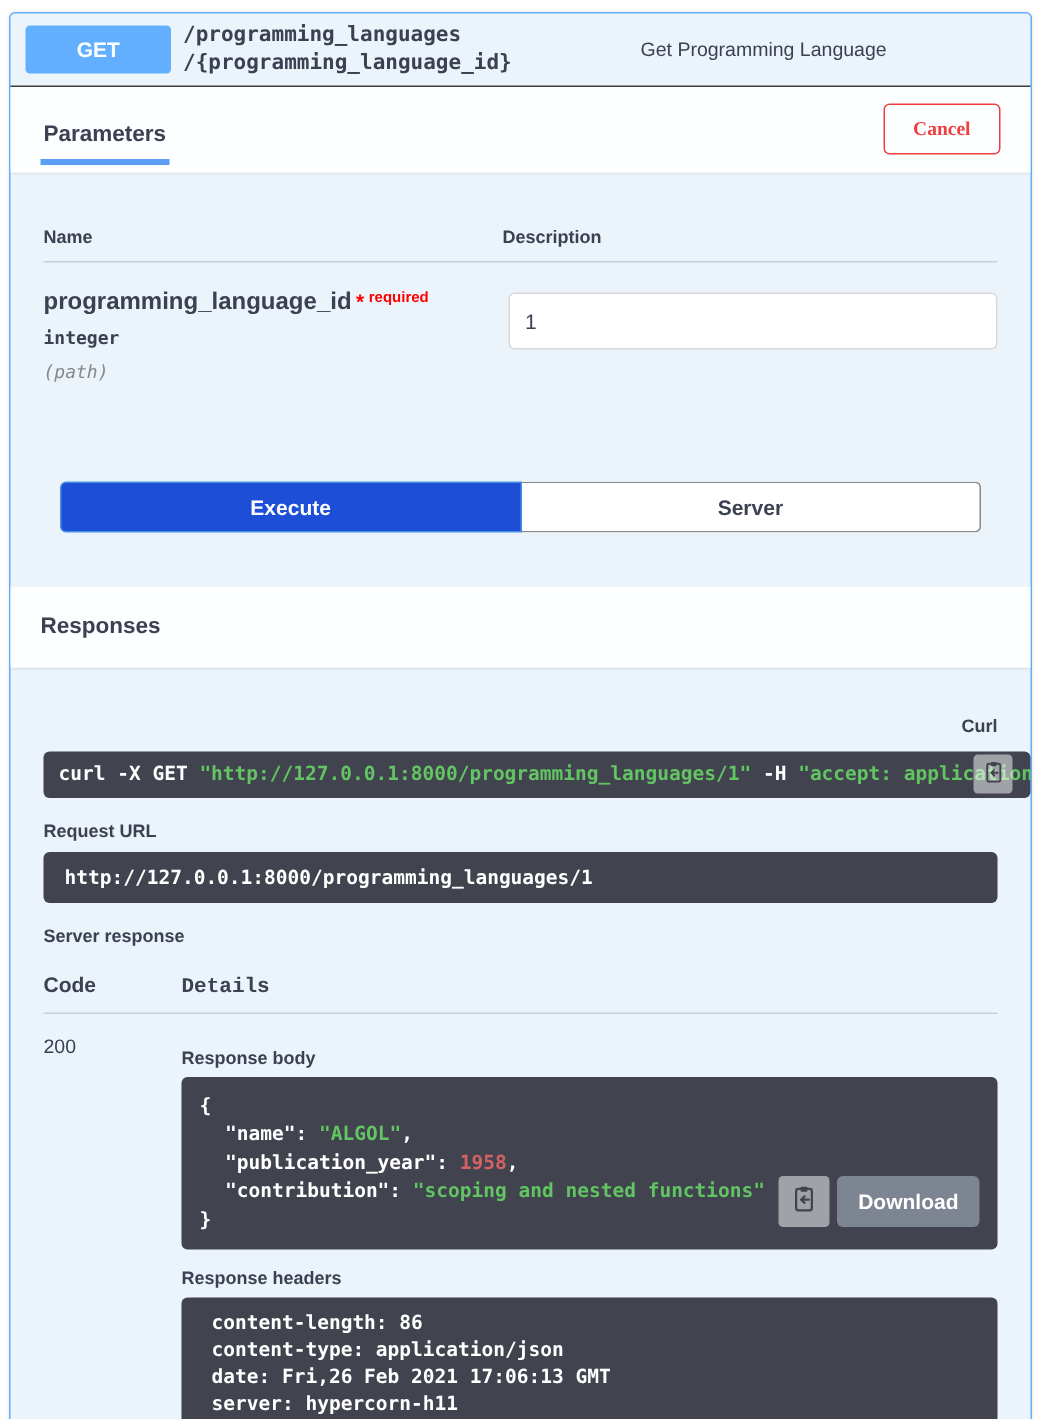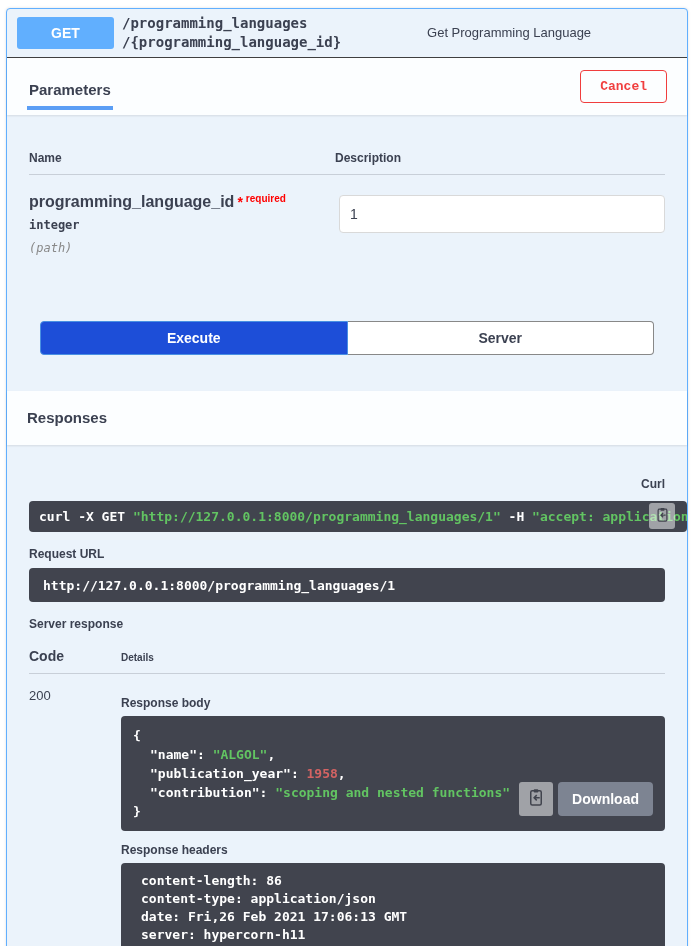--- a/index.html
+++ b/index.html
@@ -43,21 +43,21 @@
   }
   .strip-params { height: 57px; padding-bottom: 0; }
   .tab-item {
     display: inline-block; margin-top: 10px;
     padding: 9px 2px 8px; border-bottom: 4px solid #5b9ef5;
     font-size: 15px; font-weight: bold; cursor: pointer;
   }
   .cancel-btn {
     background: transparent; border: 1px solid #f03e3e; color: #f03e3e;
     border-radius: 4px; padding: 8px 19px;
-    font-family: Liberation Mono, monospace;
+    font-family: Liberation Serif, serif;
     font-size: 13px; font-weight: bold; cursor: pointer;
   }
   .strip-responses { height: 54px; }
   .strip-title { font-size: 15px; font-weight: bold; }
   
   .params-area { padding: 36px 22px 0; }
   .p-head { display: flex; font-size: 12px; font-weight: bold; }
   .p-col-name { width: 306px; }
   .p-col-desc { flex: 1; }
   .p-divider { border: none; border-top: 1px solid rgba(59,65,81,.2); margin: 9px 0 0; }
@@ -110,21 +110,21 @@
     cursor: pointer; padding: 0;
   }
   .t-green { color: #62c462; }
   .t-red { color: #d36363; }
   .t-white { color: #fff; }
   .lbl-requrl { margin-top: 15px; }
   .requrl-block { margin-top: 7px; padding: 10px 14px; height: 34px; }
   .lbl-server { margin-top: 15px; }
   .code-details-head { display: flex; align-items: baseline; margin-top: 17px; }
   .cd-code { width: 92px; font-size: 14px; font-weight: bold; }
-  .cd-details { font-size: 10px; font-weight: bold; }
+  .cd-details { font-size: 14px; font-weight: bold; font-family: Liberation Mono, monospace; }
   .response-row { display: flex; padding-top: 12px; }
   .status-code { width: 92px; font-size: 13px; padding-top: 2px; }
   .details-col { flex: 1; }
   .lbl-respbody { margin-top: 10px; }
   .respbody-block { position: relative; margin-top: 6px; padding: 10px 12px; line-height: 19px; }
   .code-line.indent { padding-left: 17px; }
   .body-copy-btn {
     position: absolute; right: 112px; bottom: 15px;
     width: 34px; height: 34px; top: auto;
   }

